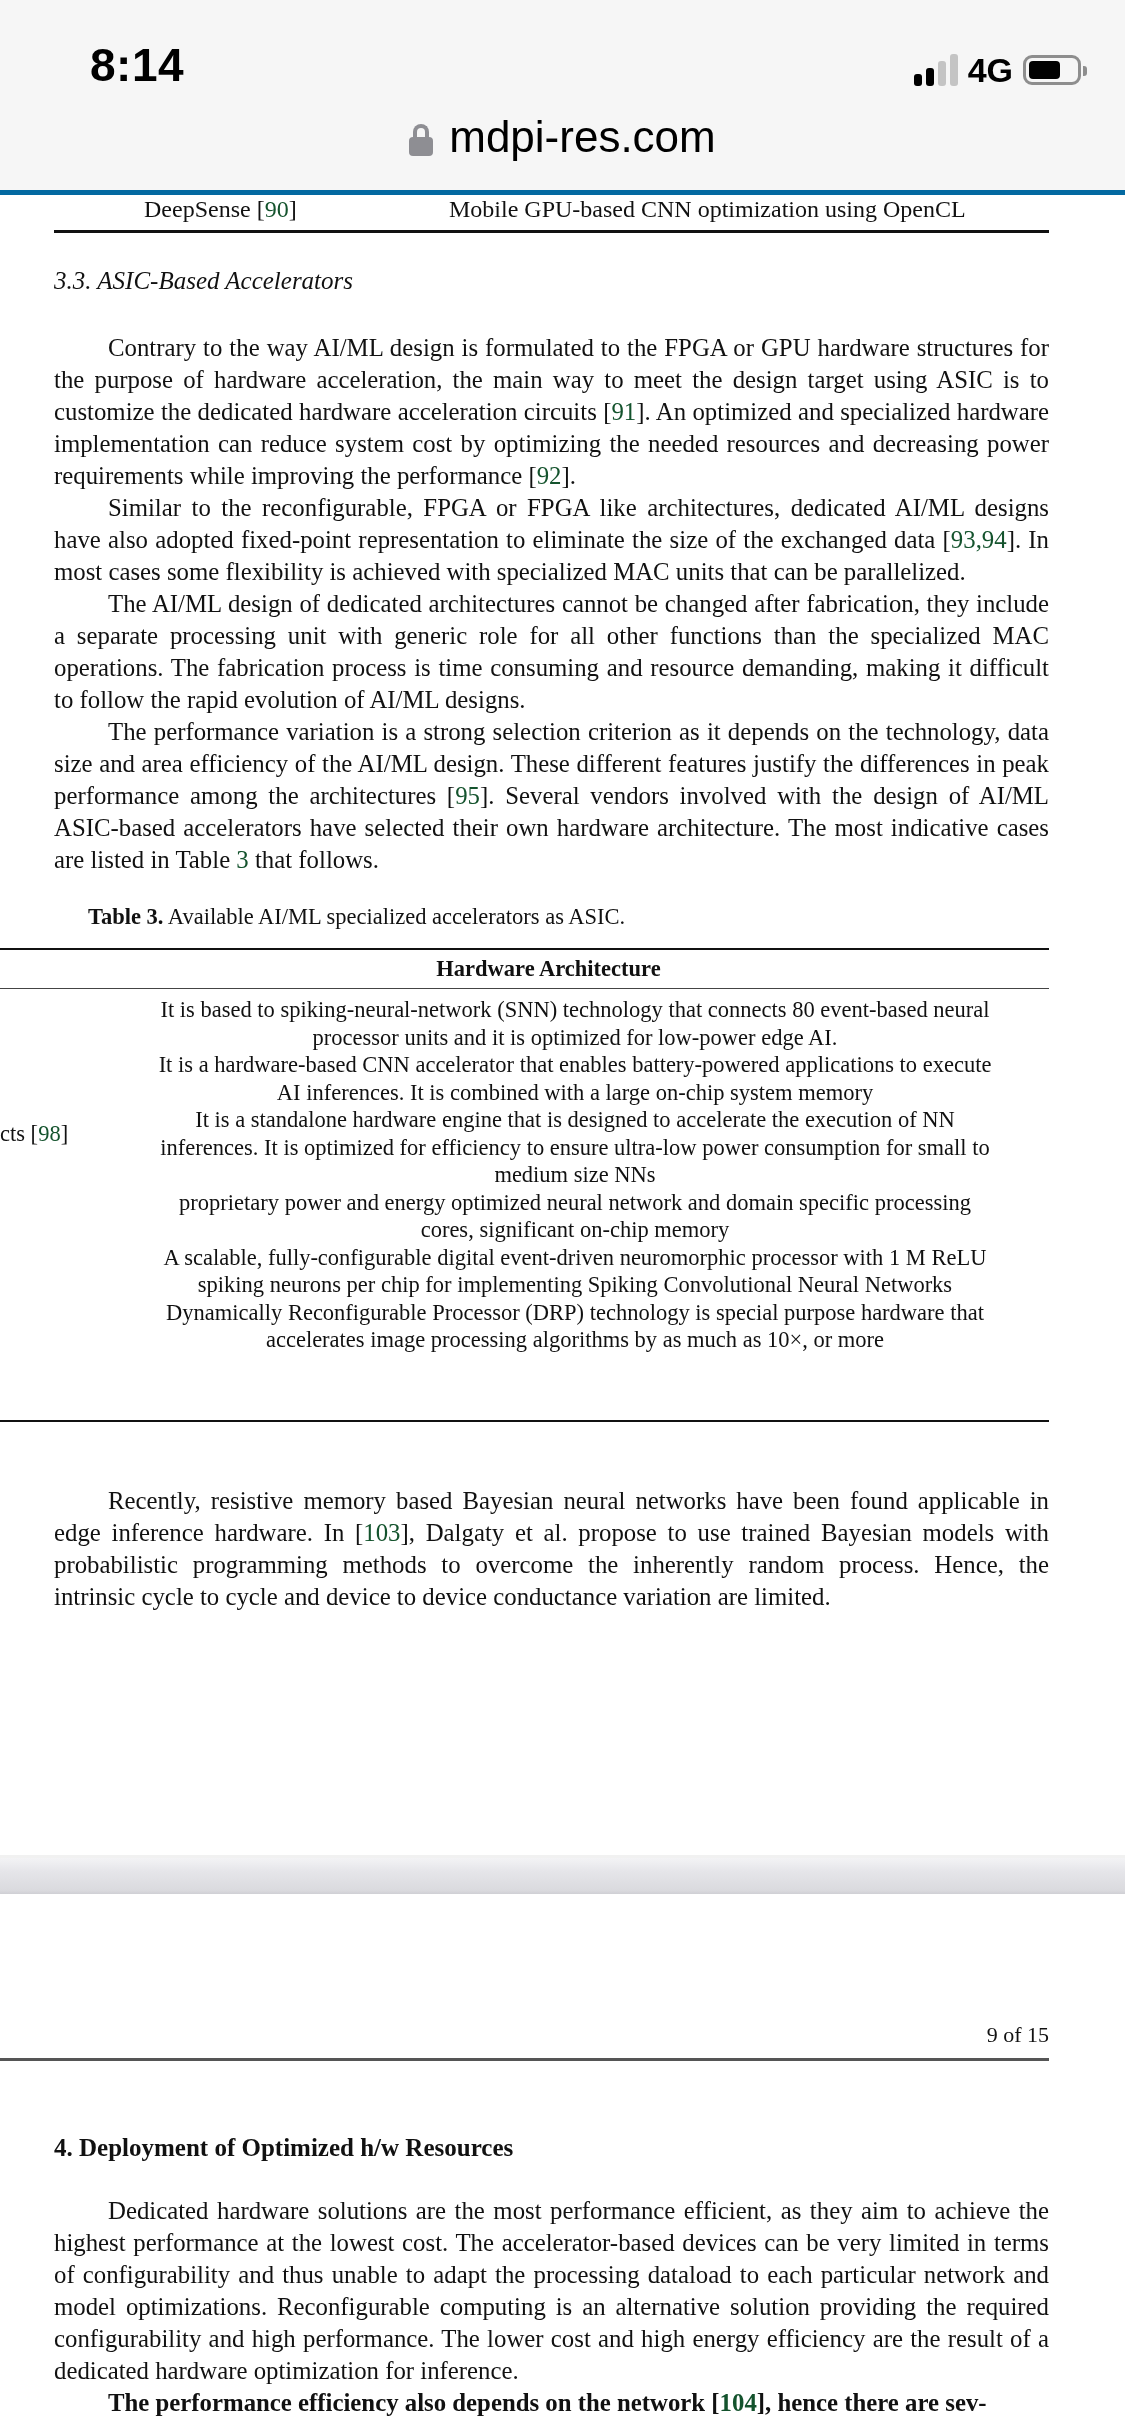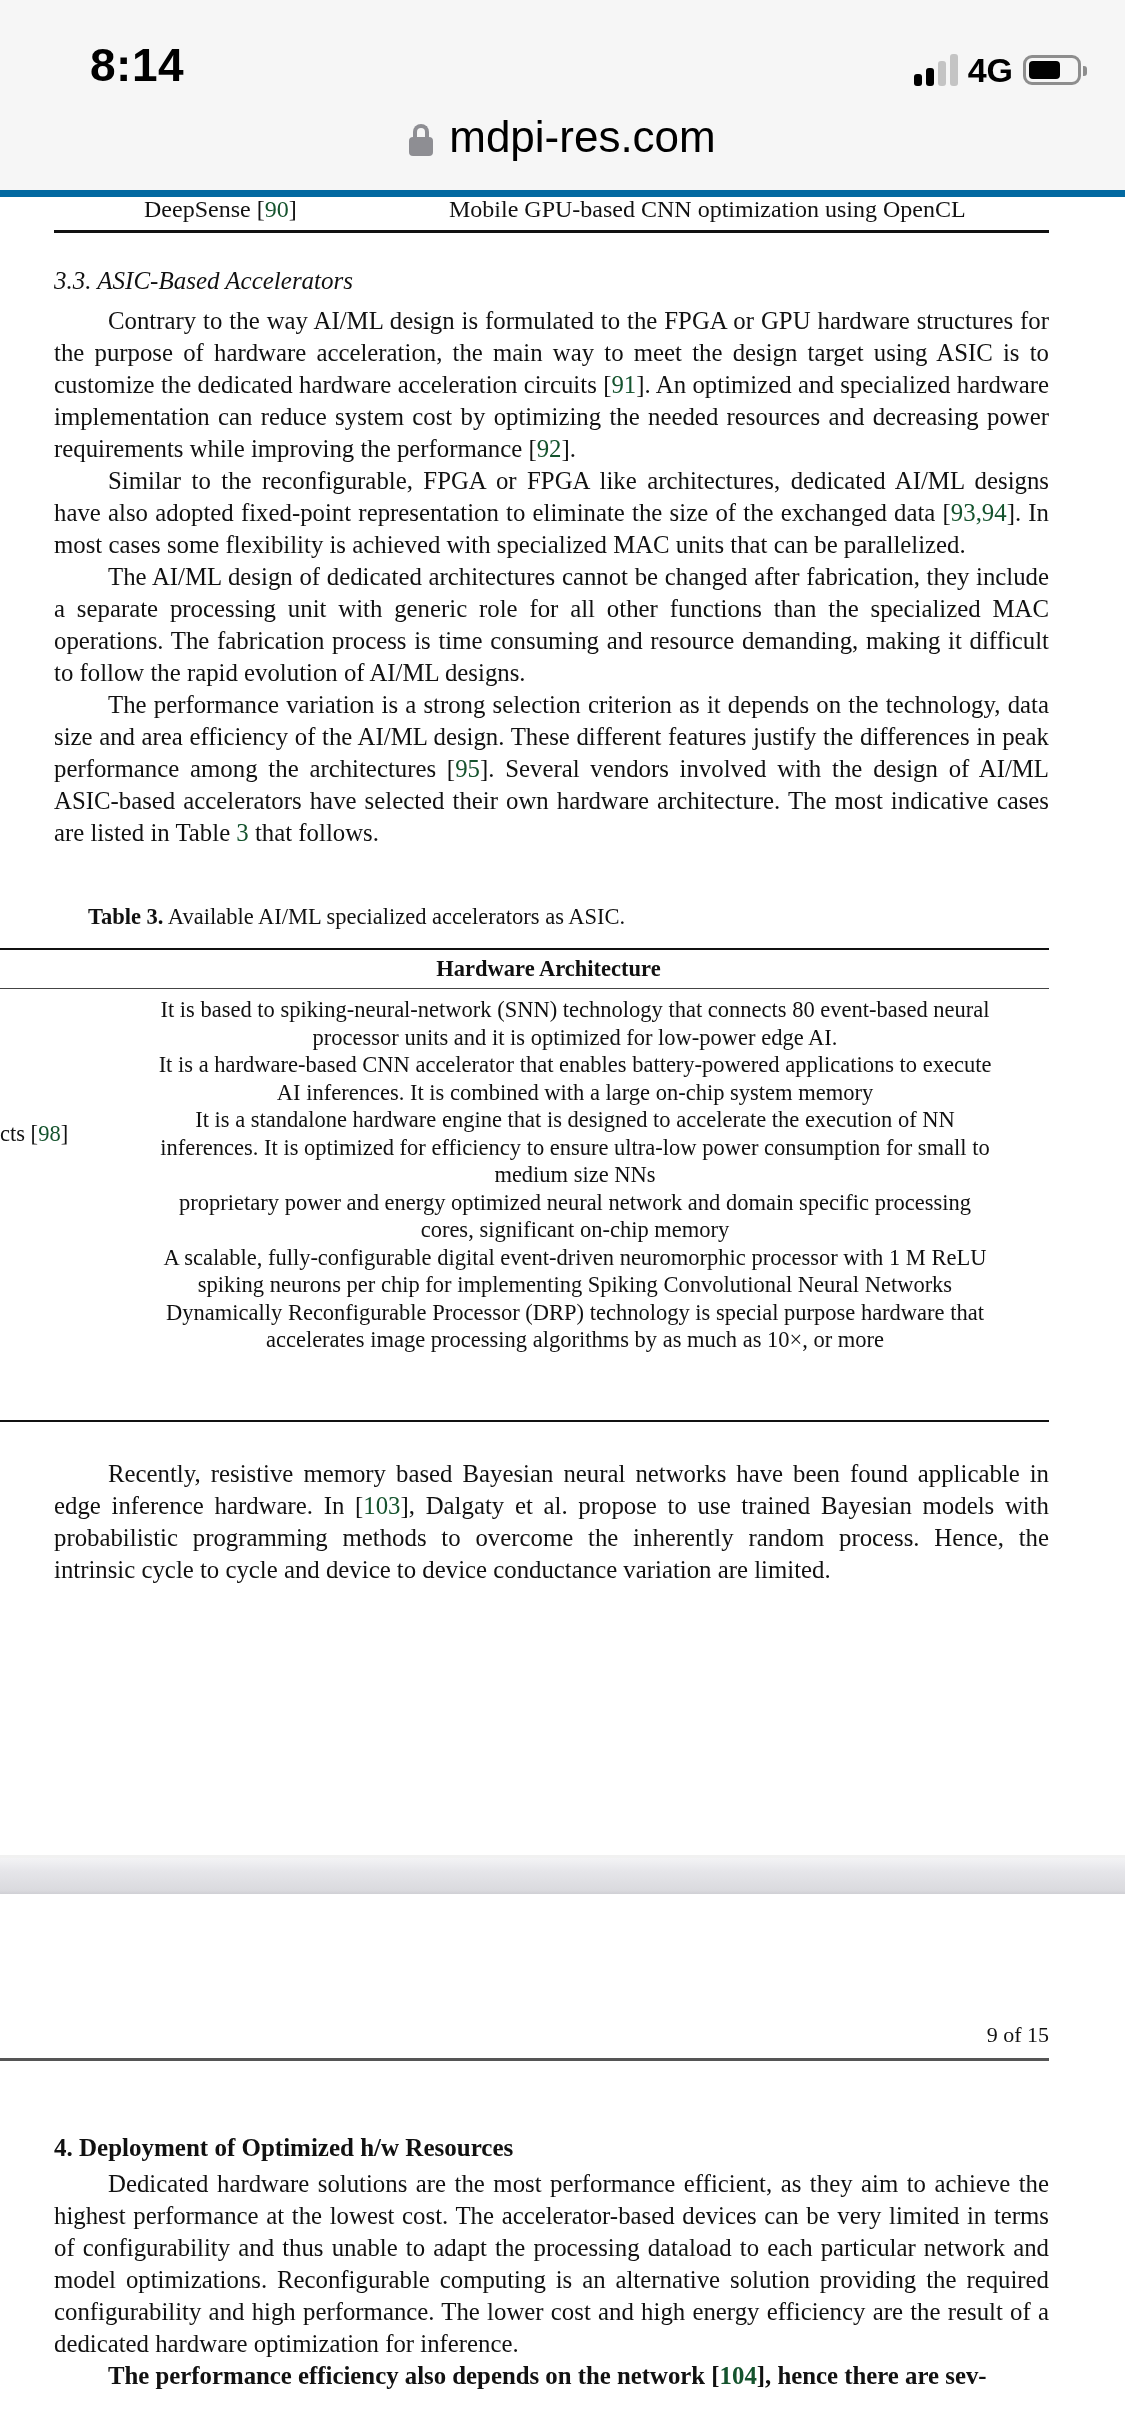--- a/index.html
+++ b/index.html
@@ -5,41 +5,41 @@
   html, body { margin: 0; padding: 0; }
   body {
     width: 1125px; height: 2436px; overflow: hidden; position: relative;
     background: #ffffff;
     font-family: "Liberation Serif", "DejaVu Serif", serif;
     color: #111;
   }
   
   .chrome {
     position: absolute; left: 0; top: 0; width: 1125px; height: 190px;
-    background: #f6f6f6; border-bottom: 7px solid #0369a1; z-index: 5;
+    background: #f6f6f6; border-bottom: 5px solid #0369a1; z-index: 5;
   }
   .time {
     position: absolute; left: 90px; top: 38px; font-size: 46px; font-weight: bold;
     font-family: "Liberation Sans", "DejaVu Sans", sans-serif; letter-spacing: 0.5px; color: #000;
   }
   .status-right { position: absolute; right: 44px; top: 50px; height: 40px; display: flex; align-items: center; gap: 10px; }
   .signal { display: flex; align-items: flex-end; gap: 4px; height: 32px; }
   .signal span { width: 8px; border-radius: 3px; display: block; }
   .net { font-family: "Liberation Sans", "DejaVu Sans", sans-serif; font-weight: bold; font-size: 34px; color: #000; }
   .battery { position: relative; width: 58px; height: 30px; border: 3px solid #8e8e8e; border-radius: 9px; box-sizing: border-box; }
   .battery .fill { position: absolute; left: 3px; top: 3px; bottom: 3px; width: 60%; background: #000; border-radius: 4px; }
   .battery .nub { position: absolute; right: -9px; top: 8px; width: 4px; height: 10px; background: #8e8e8e; border-radius: 0 3px 3px 0; }
   .url-bar { position: absolute; left: 0; right: 0; top: 112px; display: flex; justify-content: center; align-items: center; gap: 16px; }
   .lock { position: relative; width: 24px; height: 32px; margin-top: 6px; }
   .lock .shackle { position: absolute; left: 4px; top: 0; width: 16px; height: 16px; border: 4px solid #8e8e93; border-bottom: none; border-radius: 9px 9px 0 0; box-sizing: border-box; }
   .lock .body { position: absolute; left: 0; top: 13px; width: 24px; height: 19px; background: #8e8e93; border-radius: 4px; }
   .url { font-family: "Liberation Sans", "DejaVu Sans", sans-serif; font-size: 44px; color: #000; }
 
   
-  .doc { position: absolute; left: 54px; width: 995px; }
+  .doc { position: absolute; left: 54px; width: 995px; margin-top: 27px; }
   .p { font-size: 24.8px; line-height: 32px; text-align: justify; margin: 0; }
   .p.indent { text-indent: 54px; }
   .ref { color: #14532d; }
   .row-top { position: absolute; top: 190px; left: 54px; width: 995px; height: 42px; }
   .row-top .c1 { position: absolute; left: 90px; top: 6px; font-size: 24px; }
   .row-top .c2 { position: absolute; left: 395px; top: 6px; font-size: 24px; }
   .rule-thick { position: absolute; height: 3px; background: #111; }
   .rule-thin { position: absolute; height: 1px; background: #444; }
   .sec-title { position: absolute; top: 267px; left: 54px; font-style: italic; font-size: 25px; }
   .caption { position: absolute; top: 904px; left: 88px; font-size: 22.5px; }

